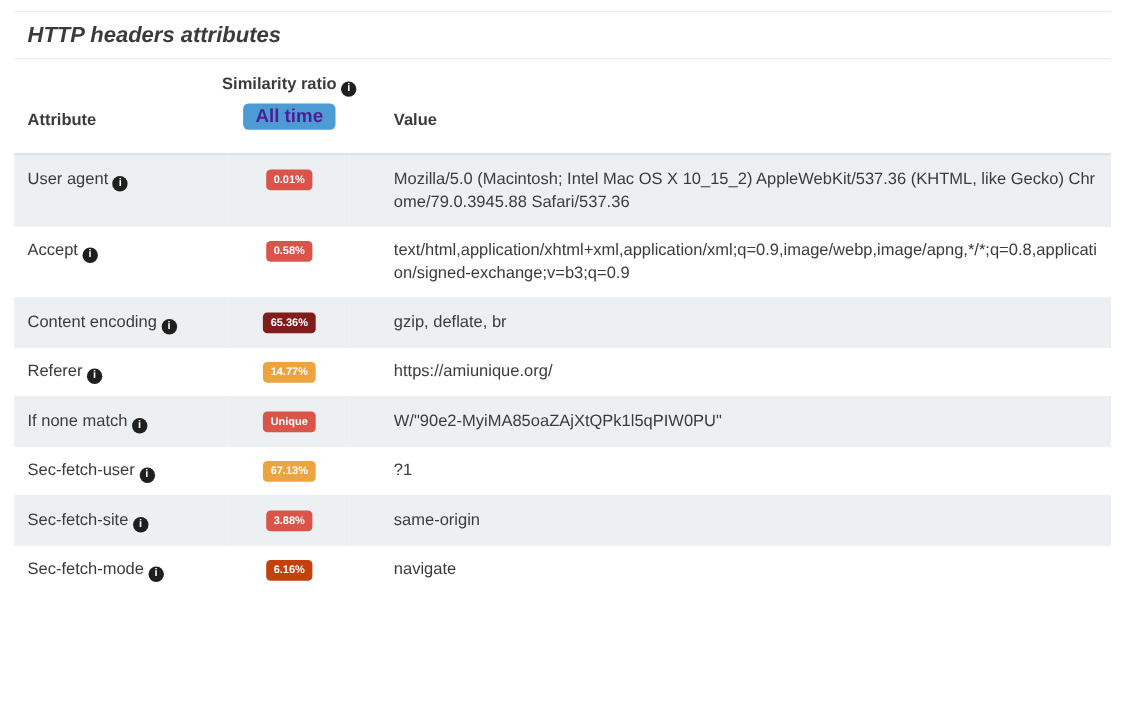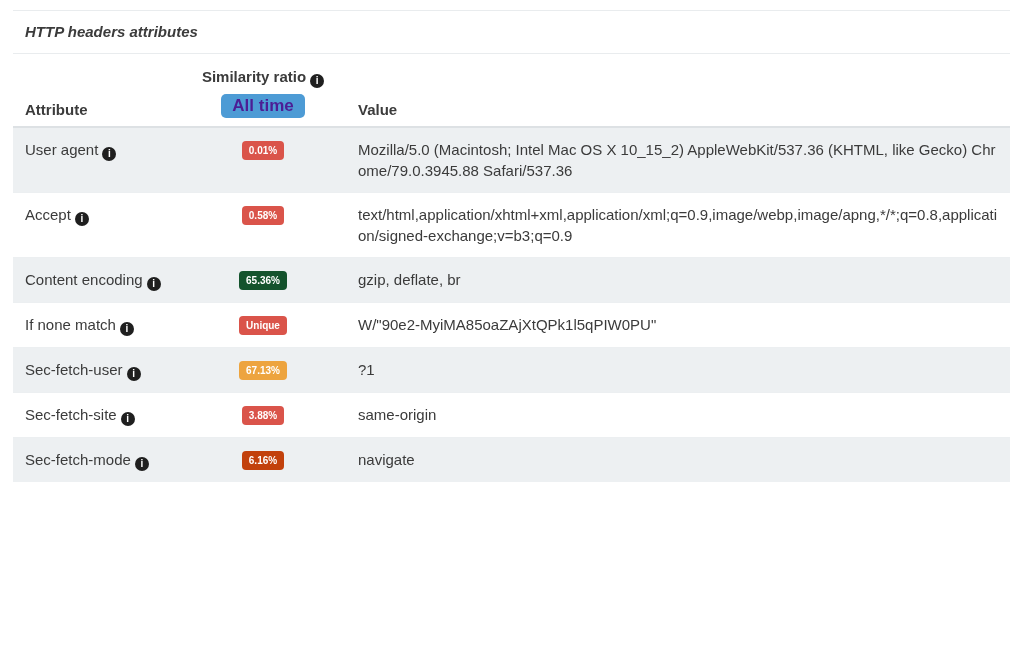--- a/index.html
+++ b/index.html
@@ -10,34 +10,34 @@
     color: #3b3b3b;
     overflow: hidden;
   }
   .container { margin: 0 13px; padding-top: 10px; }
 
   
   .panel-title-bar {
     border-top: 1px solid #e9ecee;
     border-bottom: 1px solid #e9ecee;
     padding: 13px 12px;
-    font-size: 15px;
+    font-size: 20px;
     font-weight: bold;
     font-style: italic;
     line-height: 16px;
   }
 
   table { width: 100%; border-collapse: collapse; table-layout: fixed; }
   col.c-attr  { width: 195px; }
   col.c-ratio { width: 110px; }
 
   thead th {
     vertical-align: bottom;
     border-bottom: 2px solid #dde1e4;
-    padding-bottom: 8px;
+    padding-bottom: 21px;
     font-size: 15px;
     font-weight: bold;
     text-align: left;
   }
   th.h-attr  { padding-left: 12px; }
   th.h-ratio { text-align: center; padding-top: 14px; }
   th.h-value { padding-left: 40px; }
 
   .ratio-head-line {
     white-space: nowrap;
@@ -136,23 +136,32 @@
     <td class="c2">
       <span class="ratio-badge" style="background-color: rgb(218, 84, 74);">0.58%</span>
     </td>
     <td class="c3">text/html,application/xhtml+xml,application/xml;q=0.9,image/webp,image/apng,*/*;q=0.8,application/signed-exchange;v=b3;q=0.9</td>
   </tr>
         <tr>
     <td class="c1">
       <span>Content encoding</span><span class="info-icon">i</span>
     </td>
     <td class="c2">
-      <span class="ratio-badge" style="background-color: #14532d;">65.36%</span>
+      <span class="ratio-badge" style="background-color: #7f1d1d;">65.36%</span>
     </td>
     <td class="c3">gzip, deflate, br</td>
+  </tr>
+        <tr>
+    <td class="c1">
+      <span>Referer</span><span class="info-icon">i</span>
+    </td>
+    <td class="c2">
+      <span class="ratio-badge" style="background-color: rgb(237, 164, 63);">14.77%</span>
+    </td>
+    <td class="c3">https://amiunique.org/</td>
   </tr>
         <tr>
     <td class="c1">
       <span>If none match</span><span class="info-icon">i</span>
     </td>
     <td class="c2">
       <span class="ratio-badge" style="background-color: rgb(218, 84, 74);">Unique</span>
     </td>
     <td class="c3">W/"90e2-MyiMA85oaZAjXtQPk1l5qPIW0PU"</td>
   </tr>

